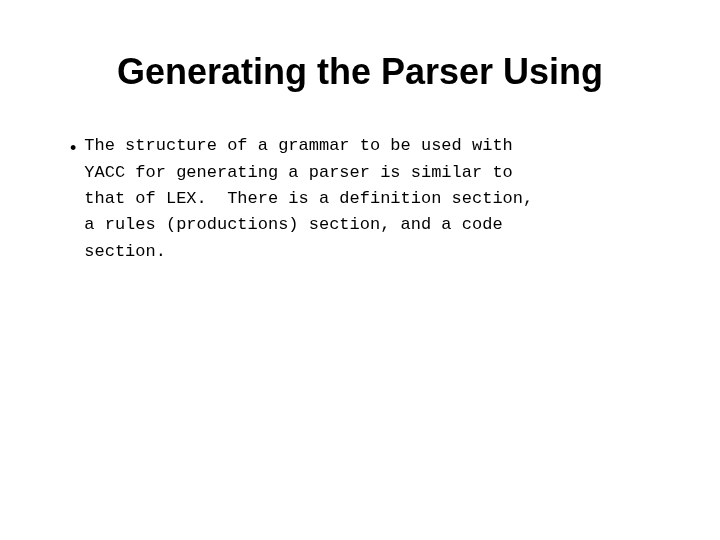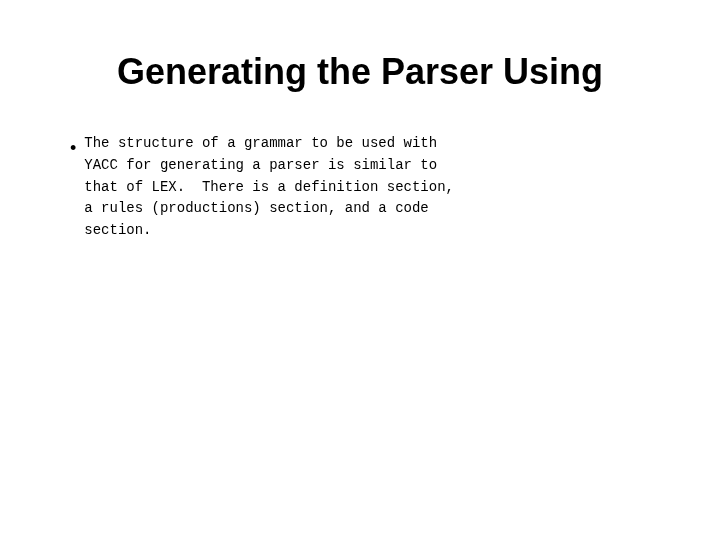--- a/index.html
+++ b/index.html
@@ -55,21 +55,21 @@
     .bullet-dot {
       font-size: 18px;
       line-height: 1.5;
       color: #000000;
       flex-shrink: 0;
       margin-top: 2px;
     }
 
     .bullet-text {
       font-family: 'Courier New', Courier, monospace;
-      font-size: 14px;
+      font-size: 17px;
       color: #000000;
       line-height: 1.55;
     }
   </style>
 </head>
 <body>
 
 <div class="slide">
   <div class="title-area">
     <div class="title">

